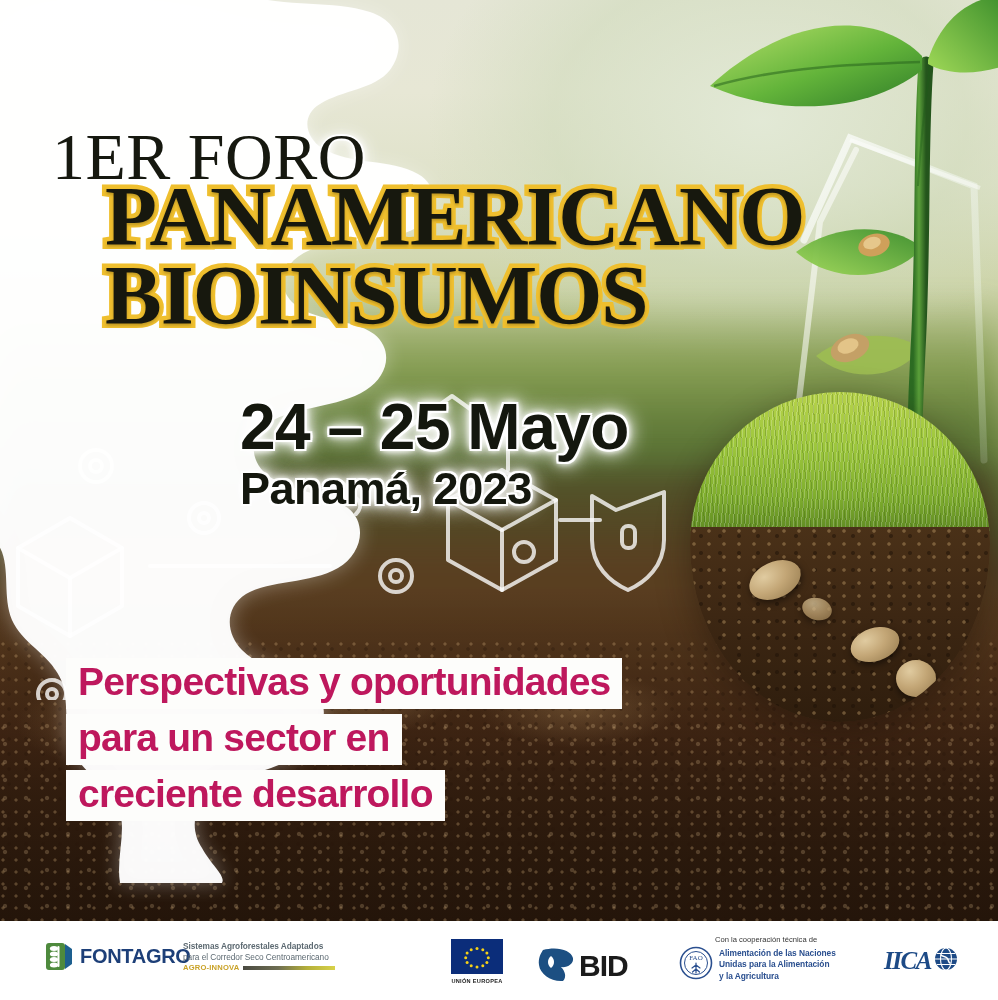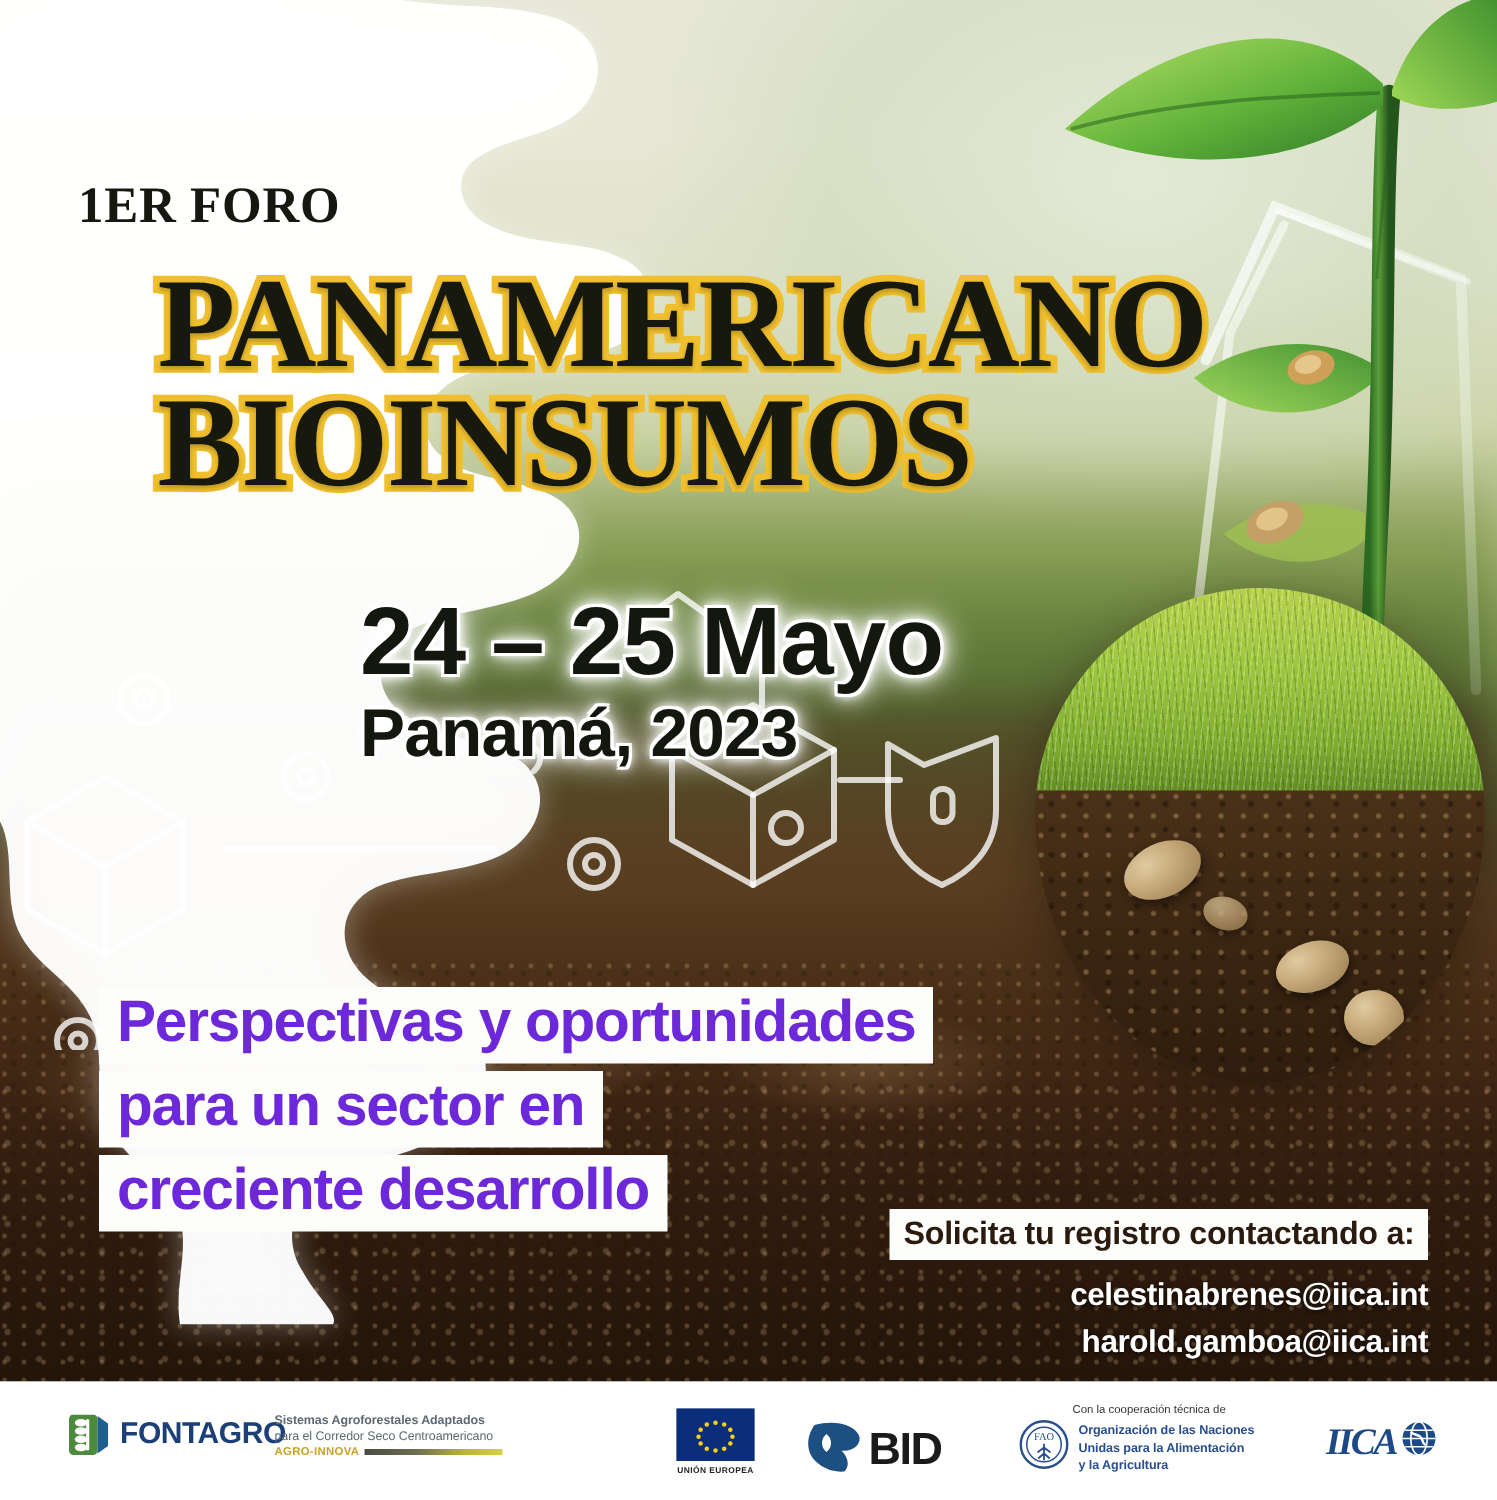--- a/index.html
+++ b/index.html
@@ -122,21 +122,21 @@
   .tuber {
     position:absolute; border-radius:50%;
     background:radial-gradient(ellipse at 34% 30%, #e0cba0 0%, #c3a676 45%, #94794d 100%);
     box-shadow:0 3px 7px rgba(0,0,0,.5);
   }
 
   
   .foro {
     position:absolute; left:52px; top:119px;
     font-family:"Liberation Serif", serif;
-    font-size:34px; font-weight:700; letter-spacing:.5px;
+    font-size:66px; font-weight:400; letter-spacing:.5px;
     color:#16180f; font-variant:small-caps;
     text-shadow:
       0 0 9px #fff, 0 0 9px #fff, 0 0 16px #fff, 0 0 22px #fff,
       2px 0 0 #fff, -2px 0 0 #fff, 0 2px 0 #fff, 0 -2px 0 #fff;
     white-space:nowrap;
   }
 
   .bigtitle {
     position:absolute; left:105px;
     font-family:"Liberation Serif", serif;
@@ -159,21 +159,21 @@
       2px 2px 0 #fff, -2px -2px 0 #fff, 2px -2px 0 #fff, -2px 2px 0 #fff;
   }
   .date-1 { font-size:64px; letter-spacing:-.5px; }
   .date-2 { font-size:45px; letter-spacing:-.5px; margin-top:5px; }
 
   .tagline { position:absolute; left:66px; top:658px; }
   .tagline .ln {
     display:table; background:#fdfdfb;
     font-family:"Liberation Sans", sans-serif;
     font-weight:700; font-size:39px; letter-spacing:-.8px;
-    color:#6d28d9; padding:4px 12px 6px 12px; margin-bottom:5px;
+    color:#be185d; padding:4px 12px 6px 12px; margin-bottom:5px;
     line-height:1.05;
   }
 
   .contact { position:absolute; right:46px; top:806px; text-align:right; }
   .contact .solicita {
     display:inline-block; background:#fdfdfb; color:#2b1b0f;
     font-weight:700; font-size:21.5px; letter-spacing:-.2px;
     padding:4px 9px 5px 9px;
   }
   .contact .mail {
@@ -365,25 +365,20 @@
     <div class="date-1">24 – 25 Mayo</div>
     <div class="date-2">Panamá, 2023</div>
   </div>
 
   <div class="tagline">
     <div class="ln">Perspectivas y oportunidades</div>
     <div class="ln">para un sector en</div>
     <div class="ln">creciente desarrollo</div>
   </div>
 
-  <div class="contact">
-    <div><span class="solicita">Solicita tu registro contactando a:</span></div>
-    <div class="mail first">celestinabrenes@iica.int</div>
-    <div class="mail">harold.gamboa@iica.int</div>
-  </div>
 
   <div class="footer">
 
     <div class="g-fontagro logo-group">
       <span class="fontagro-mark">
         <svg viewBox="0 0 27 27" xmlns="http://www.w3.org/2000/svg">
           <rect x="0" y="0" width="19" height="27" rx="3" fill="#4e8a3d"></rect>
           <path d="M19 1 L26 6 L26 21 L19 26 Z" fill="#1d5f8f"></path>
           <g fill="#ffffff">
             <ellipse cx="8" cy="5.5" rx="4.1" ry="2.5"></ellipse>
@@ -443,21 +438,21 @@
       <div class="fao-row">
         <span>
           <svg width="34" height="34" viewBox="0 0 34 34" xmlns="http://www.w3.org/2000/svg">
             <circle cx="17" cy="17" r="15.5" fill="none" stroke="#2a4f8f" stroke-width="1.6"></circle>
             <circle cx="17" cy="17" r="11.5" fill="none" stroke="#2a4f8f" stroke-width="1"></circle>
             <text x="17" y="14" font-family="Liberation Serif, serif" font-size="7" fill="#2a4f8f" text-anchor="middle">FAO</text>
             <path d="M17 17 L17 27 M17 19 L13 22 M17 19 L21 22 M17 23 L13.5 26 M17 23 L20.5 26" stroke="#2a4f8f" stroke-width="1.2" fill="none" stroke-linecap="round"></path>
           </svg>
         </span>
         <span class="fao-text">
-          <span>Organización de las Naciones</span><br>
+          <span>Alimentación de las Naciones</span><br>
           <span>Unidas para la Alimentación</span><br>
           <span>y la Agricultura</span>
         </span>
       </div>
     </div>
 
     <div class="g-iica logo-group">
       <span class="iica-word">IICA</span>
       <span>
         <svg width="24" height="24" viewBox="0 0 24 24" xmlns="http://www.w3.org/2000/svg">

